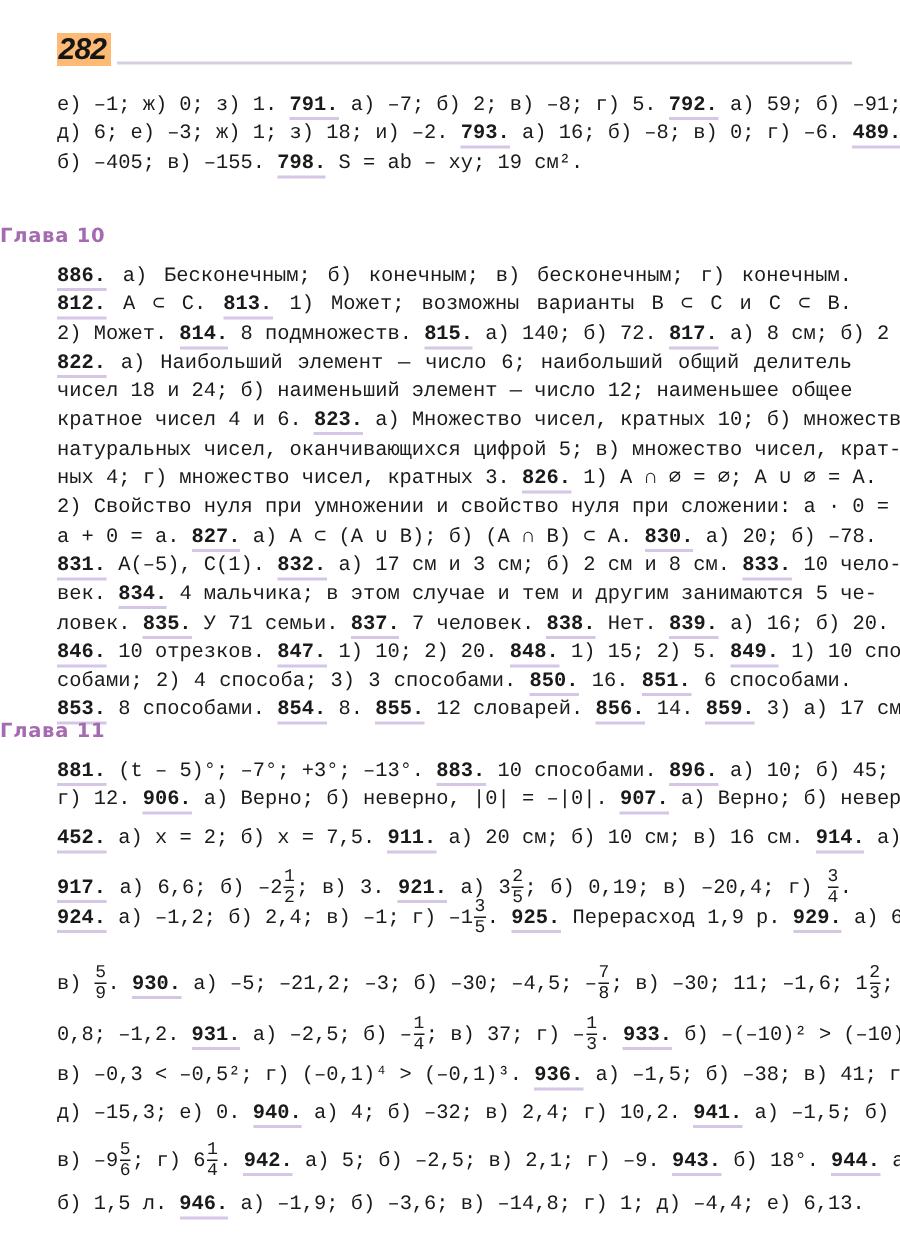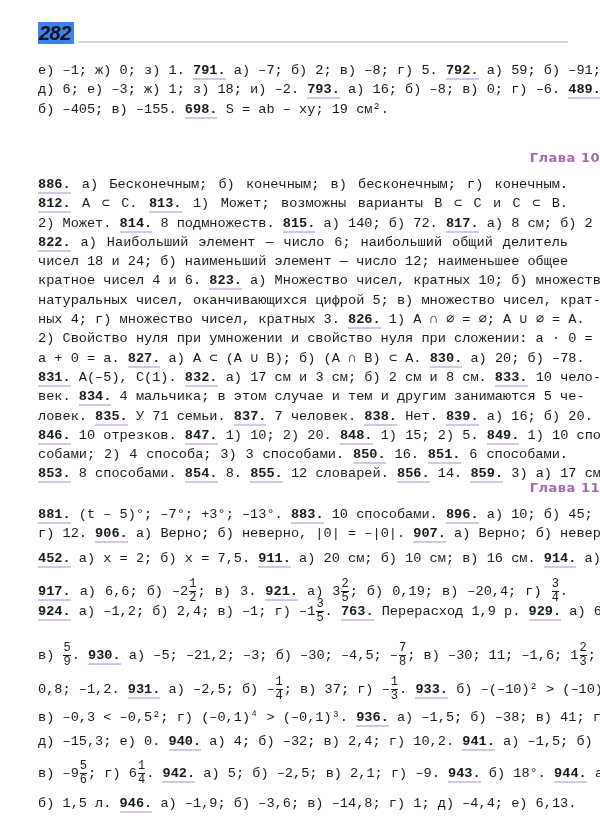--- a/index.html
+++ b/index.html
@@ -1,46 +1,46 @@
 <!DOCTYPE html>
 <html><head>
 <meta charset="utf-8">
 <style>
   html, body { margin: 0; padding: 0; background: #ffffff; }
   body { width: 600px; height: 822px; position: relative; overflow: hidden;
          font-family: "DejaVu Serif", "Liberation Serif", serif; color: #1a1a1a; }
   .page-header { position: absolute; left: 38px; top: 22px; width: 530px; height: 22px; }
   .page-number { position: absolute; left: 0; top: 0; font-family: "Liberation Sans", sans-serif;
                  font-weight: bold; font-style: italic; font-size: 20px; line-height: 22px;
-                 color: #151515; background: #3b82f6; padding: 0 3px 0 1px; letter-spacing: -0.5px; text-align: right; }
+                 color: #151515; background: #fdba74; padding: 0 3px 0 1px; letter-spacing: -0.5px; text-align: right; }
   .header-rule { position: absolute; left: 40px; right: 0; top: 19px; height: 2px; background: #d7cfe0; }
   .para { position: absolute; left: 38px; width: 530px; font-size: 13.6px; line-height: 19.3px;
           text-align: justify; font-family: Liberation Mono, monospace; }
   .para .line { display: block; text-align: justify; text-align-last: justify; white-space: nowrap; }
   .para .line.last { text-align-last: left; }
   .num { font-weight: bold; border-bottom: 2px solid #d6c6e6; }
-  .chapter-title { position: absolute; left: 0; width: 600px; text-align: right;
+  .chapter-title { position: absolute; left: 0; width: 600px; text-align: left;
                    font-family: "DejaVu Sans", sans-serif; font-weight: bold; font-size: 13px;
                    color: #a46bb0; letter-spacing: 0.5px; }
   .frac { display: inline-block; vertical-align: middle; text-align: center; font-size: 12px; line-height: 13px; margin: 0 1px; }
   .frac span { display: block; }
   .frac .den { border-top: 1px solid #1a1a1a; }
 </style>
 </head>
 <body>
 
 <div class="page-header">
   <span class="page-number">282</span>
   <div class="header-rule"></div>
 </div>
 
 <div class="para" style="top:61px;">
     <span class="line">е) –1; ж) 0; з) 1. <span class="num">791.</span> а) –7; б) 2; в) –8; г) 5. <span class="num">792.</span> а) 59; б) –91; в) 8; г) –1;</span>
     <span class="line">д) 6; е) –3; ж) 1; з) 18; и) –2. <span class="num">793.</span> а) 16; б) –8; в) 0; г) –6. <span class="num">489.</span> а) –45;</span>
-    <span class="line last">б) –405; в) –155. <span class="num">698.</span> S = ab – xy; 19 см².</span>
+    <span class="line last">б) –405; в) –155. <span class="num">798.</span> S = ab – xy; 19 см².</span>
   </div>
 
 <div class="chapter-title" style="top:150px;">Глава 10</div>
 
 <div class="para" style="top:175px;">
     <span class="line"><span class="num">886.</span> а) Бесконечным; б) конечным; в) бесконечным; г) конечным.</span>
     <span class="line"><span class="num">812.</span> A ⊂ C. <span class="num">813.</span> 1) Может; возможны варианты B ⊂ C и C ⊂ B.</span>
     <span class="line">2) Может. <span class="num">814.</span> 8 подмножеств. <span class="num">815.</span> а) 140; б) 72. <span class="num">817.</span> а) 8 см; б) 2 см.</span>
     <span class="line"><span class="num">822.</span> а) Наибольший элемент — число 6; наибольший общий делитель</span>
     <span class="line">чисел 18 и 24; б) наименьший элемент — число 12; наименьшее общее</span>
@@ -57,20 +57,20 @@
     <span class="line last"><span class="num">853.</span> 8 способами. <span class="num">854.</span> 8. <span class="num">855.</span> 12 словарей. <span class="num">856.</span> 14. <span class="num">859.</span> 3) а) 17 см; б) 16 см.</span>
   </div>
 
 <div class="chapter-title" style="top:480px;">Глава 11</div>
 
 <div class="para" style="top: 0px;">
     <span class="line" style="position: absolute; left: 0px; width: 530px; top: 505px;"><span class="num">881.</span> (t – 5)°; –7°; +3°; –13°. <span class="num">883.</span> 10 способами. <span class="num">896.</span> а) 10; б) 45; в) 30;</span>
     <span class="line" style="position: absolute; left: 0px; width: 530px; top: 524px;">г) 12. <span class="num">906.</span> а) Верно; б) неверно, |0| = –|0|. <span class="num">907.</span> а) Верно; б) неверно.</span>
     <span class="line" style="position: absolute; left: 0px; width: 530px; top: 545px;"><span class="num">452.</span> а) x = 2; б) x = 7,5. <span class="num">911.</span> а) 20 см; б) 10 см; в) 16 см. <span class="num">914.</span> а) –7,5; б) –8<span class="frac"><span>1</span><span class="den">2</span></span>.</span>
     <span class="line" style="position: absolute; left: 0px; width: 530px; top: 578px;"><span class="num">917.</span> а) 6,6; б) –2<span class="frac"><span>1</span><span class="den">2</span></span>; в) 3. <span class="num">921.</span> а) 3<span class="frac"><span>2</span><span class="den">5</span></span>; б) 0,19; в) –20,4; г) <span class="frac"><span>3</span><span class="den">4</span></span>.</span>
-    <span class="line" style="position: absolute; left: 0px; width: 530px; top: 598px;"><span class="num">924.</span> а) –1,2; б) 2,4; в) –1; г) –1<span class="frac"><span>3</span><span class="den">5</span></span>. <span class="num">763.</span> Перерасход 1,9 р. <span class="num">929.</span> а) 6; б) 210;</span>
+    <span class="line" style="position: absolute; left: 0px; width: 530px; top: 598px;"><span class="num">924.</span> а) –1,2; б) 2,4; в) –1; г) –1<span class="frac"><span>3</span><span class="den">5</span></span>. <span class="num">925.</span> Перерасход 1,9 р. <span class="num">929.</span> а) 6; б) 210;</span>
     <span class="line" style="position: absolute; left: 0px; width: 530px; top: 642px;">в) <span class="frac"><span>5</span><span class="den">9</span></span>. <span class="num">930.</span> а) –5; –21,2; –3; б) –30; –4,5; –<span class="frac"><span>7</span><span class="den">8</span></span>; в) –30; 11; –1,6; 1<span class="frac"><span>2</span><span class="den">3</span></span>; г) 24;</span>
     <span class="line" style="position: absolute; left: 0px; width: 530px; top: 676px;">0,8; –1,2. <span class="num">931.</span> а) –2,5; б) –<span class="frac"><span>1</span><span class="den">4</span></span>; в) 37; г) –<span class="frac"><span>1</span><span class="den">3</span></span>. <span class="num">933.</span> б) –(–10)² &gt; (–10)³;</span>
     <span class="line" style="position: absolute; left: 0px; width: 530px; top: 708px;">в) –0,3 &lt; –0,5²; г) (–0,1)⁴ &gt; (–0,1)³. <span class="num">936.</span> а) –1,5; б) –38; в) 41; г) 50;</span>
     <span class="line" style="position: absolute; left: 0px; width: 530px; top: 728px;">д) –15,3; е) 0. <span class="num">940.</span> а) 4; б) –32; в) 2,4; г) 10,2. <span class="num">941.</span> а) –1,5; б) –<span class="frac"><span>5</span><span class="den">9</span></span>;</span>
     <span class="line" style="position: absolute; left: 0px; width: 530px; top: 760px;">в) –9<span class="frac"><span>5</span><span class="den">6</span></span>; г) 6<span class="frac"><span>1</span><span class="den">4</span></span>. <span class="num">942.</span> а) 5; б) –2,5; в) 2,1; г) –9. <span class="num">943.</span> б) 18°. <span class="num">944.</span> а) 1 кг 945 г;</span>
     <span class="line last" style="position: absolute; left: 0px; width: 530px; top: 794px;">б) 1,5 л. <span class="num">946.</span> а) –1,9; б) –3,6; в) –14,8; г) 1; д) –4,4; е) 6,13.</span>
   </div>
 
 </body></html>

